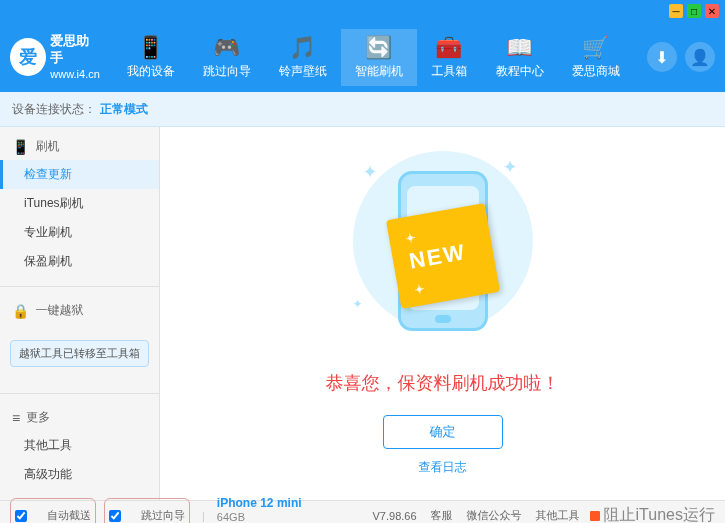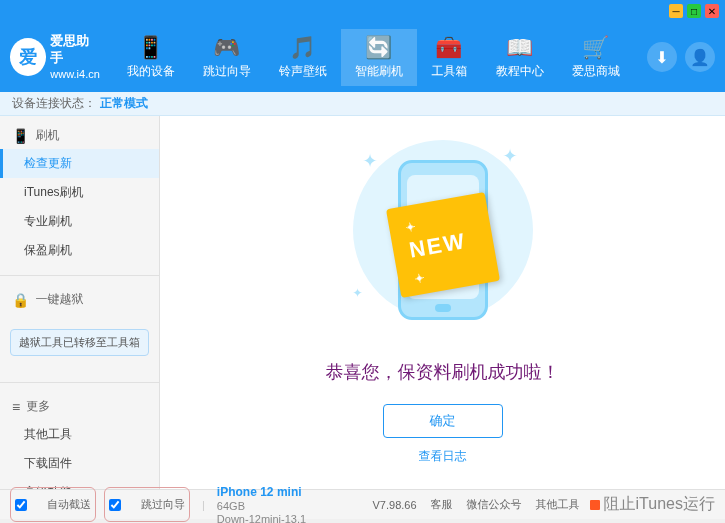--- a/index.html
+++ b/index.html
@@ -87,21 +87,21 @@
       border-radius: 50%;
       display: flex; align-items: center; justify-content: center;
       color: white; font-size: 16px; cursor: pointer;
       border: none;
     }
 
     
     .status-bar {
       background: #e8f4fd;
       border-bottom: 1px solid #d0e8f8;
-      height: 24px;
+      height: 35px;
       display: flex;
       align-items: center;
       padding: 0 12px;
       font-size: 12px;
       color: #333;
     }
     .status-bar .label { color: #666; margin-right: 4px; }
     .status-bar .value { color: #2196f3; font-weight: bold; }
 
     
@@ -237,21 +237,21 @@
       content: '✦ ';
       font-size: 12px;
     }
     .new-banner::after {
       content: ' ✦';
       font-size: 12px;
     }
 
     .success-text {
       font-size: 18px;
-      color: #701a75;
+      color: #ef4444;
       margin-bottom: 20px;
       font-weight: 500;
     }
 
     .confirm-btn {
       width: 120px;
       height: 34px;
       border: 1px solid #2196f3;
       background: white;
       color: #2196f3;
@@ -401,21 +401,20 @@
       <div class="sidebar-notice">越狱工具已转移至工具箱</div>
     </div>
     <div class="sidebar-divider"></div>
 
     <div class="sidebar-section">
       <div class="sidebar-section-title">
         <span class="section-icon">≡</span>
         <span>更多</span>
       </div>
       <div class="sidebar-item">其他工具</div>
-      <div class="sidebar-item">下载固件</div>
       <div class="sidebar-item">高级功能</div>
     </div>
   </div>
 
   <div class="content">
 
     <div class="success-illustration">
 
       <div style="position:absolute; top:0; left:50%; transform:translateX(-50%); width:180px; height:180px; background:#e1f5fe; border-radius:50%;"></div>
 

